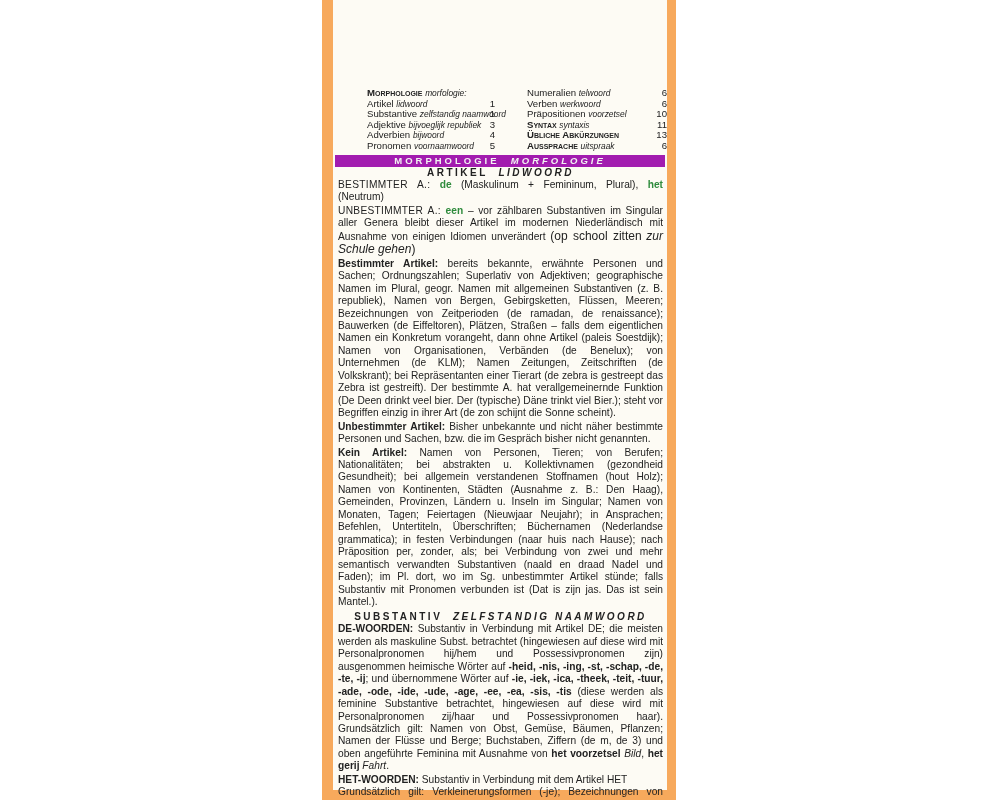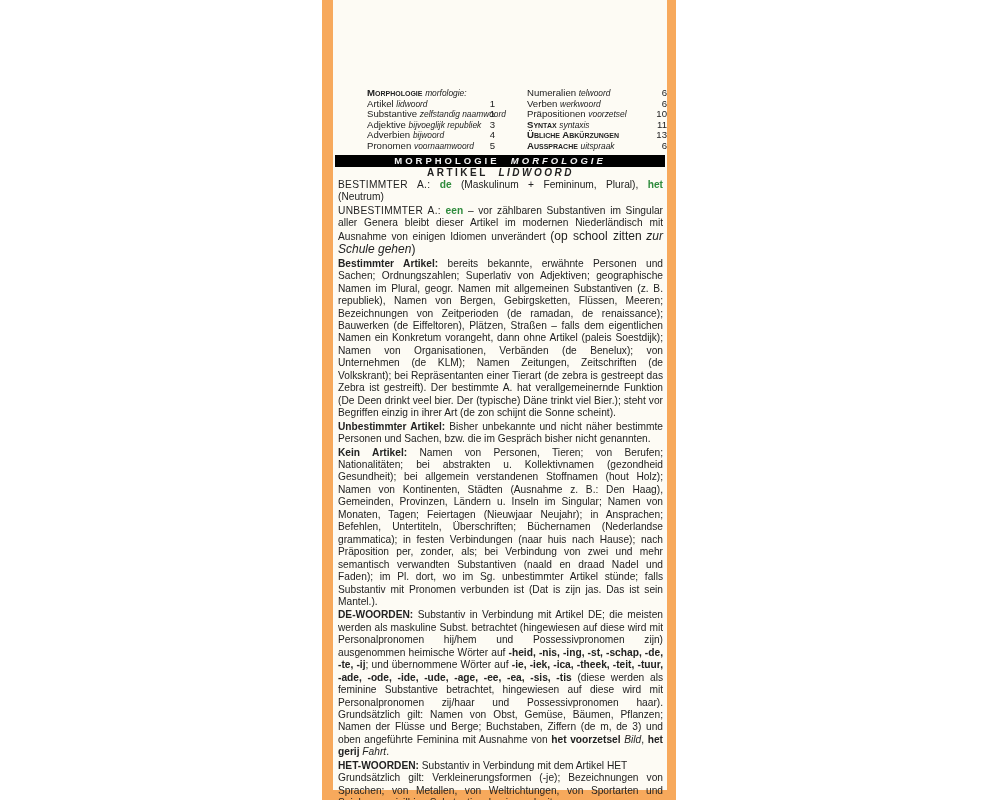--- a/index.html
+++ b/index.html
@@ -33,21 +33,21 @@
   .toc-col { position:absolute; top:0; }
   .toc-col.left { left:0; width:140px; }
   .toc-col.right { left:160px; width:148px; }
   .toc-row { position:relative; white-space:nowrap;padding-left:8px; }
   .toc-row .num { position:absolute; right:0; top:0; }
   .toc-col.left .toc-row .num { right:4px; }
   .sc { font-variant:small-caps; font-weight:bold; }
   .it { font-style:italic; font-size:8.4px; }
   .band {
     position:absolute; left:2px; top:155px; width:330px; height:12px;
-    background:#000000; color:#f2f2f2; text-align:center;
+    background:#a21caf; color:#f2f2f2; text-align:center;
     font-size:9.5px; font-weight:bold; letter-spacing:3px; line-height:12px;
   }
   .content {
     position:absolute; left:5px; top:167px; width:325px;
     font-size:10.2px; line-height:12.45px; text-align:justify; color:#222;
   }
   .sec-head {
     text-align:center; font-weight:bold; letter-spacing:2.5px; font-size:10px; line-height:12px;
   }
   .sec-head i { font-style:italic; }
@@ -167,20 +167,24 @@
       <p class="para">
         <span class="lead">Unbestimmter Artikel:</span>
         <span>Bisher unbekannte und nicht näher bestimmte Personen und Sachen, bzw. die im Gespräch bisher nicht genannten.</span>
       </p>
 
       <p class="para">
         <span class="lead">Kein Artikel:</span>
         <span>Namen von Personen, Tieren; von Berufen; Nationalitäten; bei abstrakten u. Kollektivnamen (gezondheid Gesundheit); bei allgemein verstandenen Stoffnamen (hout Holz); Namen von Kontinenten, Städten (Ausnahme z. B.: Den Haag), Gemeinden, Provinzen, Ländern u. Inseln im Singular; Namen von Monaten, Tagen; Feiertagen (Nieuwjaar Neujahr); in Ansprachen; Befehlen, Untertiteln, Überschriften; Büchernamen (Nederlandse grammatica); in festen Verbindungen (naar huis nach Hause); nach Präposition per, zonder, als; bei Verbindung von zwei und mehr semantisch verwandten Substantiven (naald en draad Nadel und Faden); im Pl. dort, wo im Sg. unbestimmter Artikel stünde; falls Substantiv mit Pronomen verbunden ist (Dat is zijn jas. Das ist sein Mantel.).</span>
       </p>
 
+      <div class="sec-head sp-top">
+        <span>SUBSTANTIV</span>&nbsp;
+        <i>ZELFSTANDIG NAAMWOORD</i>
+      </div>
 
       <p class="para">
         <span class="lead">DE-WOORDEN:</span>
         <span>Substantiv in Verbindung mit Artikel DE; die meisten werden als maskuline Subst. betrachtet (hingewiesen auf diese wird mit Personalpronomen hij/hem und Possessivpronomen zijn) ausgenommen heimische Wörter auf</span>
         <span class="b">-heid, -nis, -ing, -st, -schap, -de, -te, -ij</span><span>; und übernommene Wörter auf</span>
         <span class="b">-ie, -iek, -ica, -theek, -teit, -tuur, -ade, -ode, -ide, -ude, -age, -ee, -ea, -sis, -tis</span>
         <span>(diese werden als feminine Substantive betrachtet, hingewiesen auf diese wird mit Personalpronomen zij/haar und Possessivpronomen haar).</span>
         <span>Grundsätzlich gilt: Namen von Obst, Gemüse, Bäumen, Pflanzen; Namen der Flüsse und Berge; Buchstaben, Ziffern (de m, de 3) und oben angeführte Feminina mit Ausnahme von</span>
         <span class="b">het voorzetsel</span>
         <i>Bild</i>,

